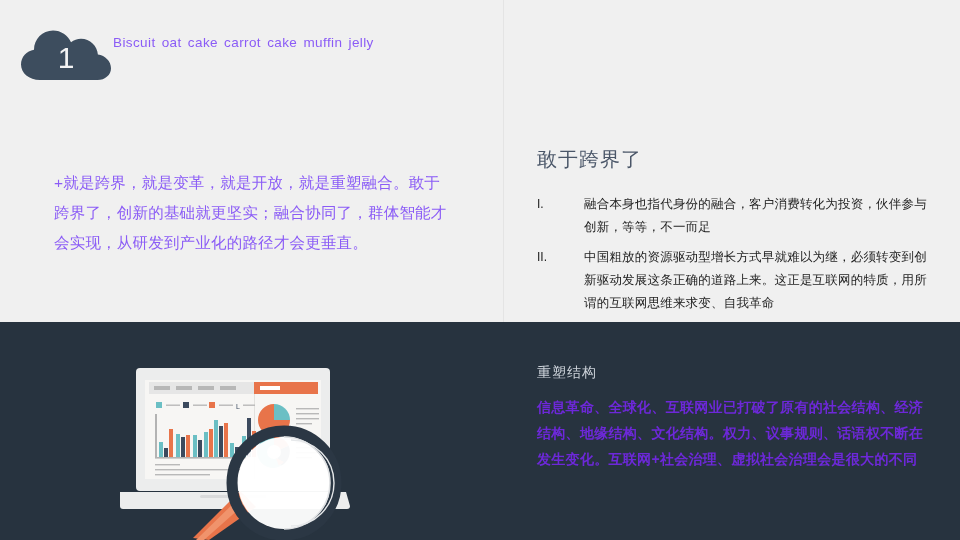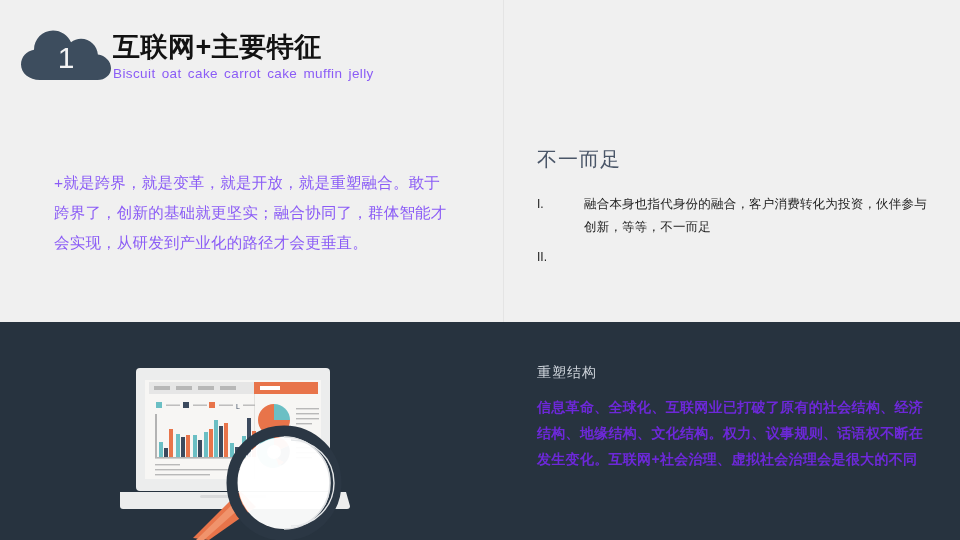--- a/index.html
+++ b/index.html
@@ -174,39 +174,39 @@
       <svg width="92" height="54" viewBox="0 0 92 54" xmlns="http://www.w3.org/2000/svg">
         <path fill="#3d4d5e" d="M20 53 C9 53 1 46 1 37.5 C1 30 6.5 24 14 22.8
              C14 12 22.5 3.5 33 3.5 C41 3.5 48 8.3 51 15.2
              C53.8 13 57.3 11.7 61 11.7 C70 11.7 77.4 18.8 77.9 27.6
              C85.3 28.6 91 34.5 91 41.2 C91 47.8 85 53 77.6 53 Z"></path>
       </svg>
       <div id="badge-number">1</div>
     </div>
 
     <div id="title-block">
-      <div id="slide-title">互联网+主要特征</div>
       <div id="slide-subtitle">Biscuit oat cake carrot  cake  muffin  jelly</div>
     </div>
   </div>
 
   <div id="v-divider"></div>
 
   <div id="intro-paragraph">+就是跨界，就是变革，就是开放，就是重塑融合。敢于跨界了，创新的基础就更坚实；融合协同了，群体智能才会实现，从研发到产业化的路径才会更垂直。</div>
 
   <div id="fusion-block">
-    <div id="fusion-heading">不一而足</div>
+    <div id="fusion-heading">敢于跨界了</div>
 
     <div class="ol-row">
       <div class="ol-marker">I.</div>
       <div class="ol-text">融合本身也指代身份的融合，客户消费转化为投资，伙伴参与创新，等等，不一而足</div>
     </div>
 
     <div class="ol-row">
       <div class="ol-marker">II.</div>
+      <div class="ol-text">中国粗放的资源驱动型增长方式早就难以为继，必须转变到创新驱动发展这条正确的道路上来。这正是互联网的特质，用所谓的互联网思维来求变、自我革命</div>
     </div>
   </div>
 
   <div id="dark-band"></div>
 
   <div id="restructure-block">
     <div id="restructure-heading">重塑结构</div>
     <div id="restructure-body">信息革命、全球化、互联网业已打破了原有的社会结构、经济结构、地缘结构、文化结构。权力、议事规则、话语权不断在发生变化。互联网+社会治理、虚拟社会治理会是很大的不同</div>
   </div>
 

